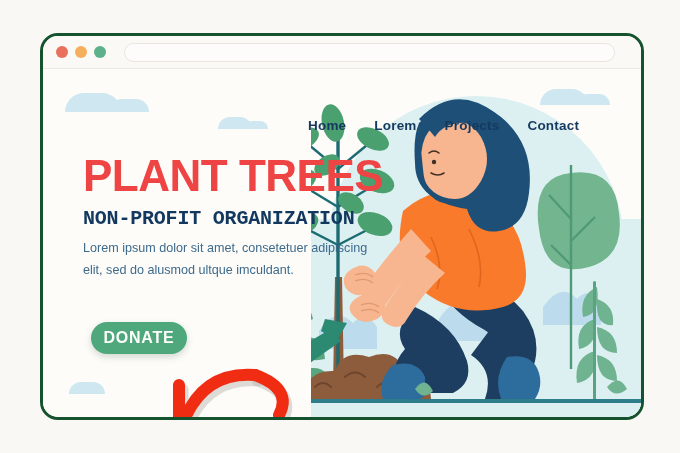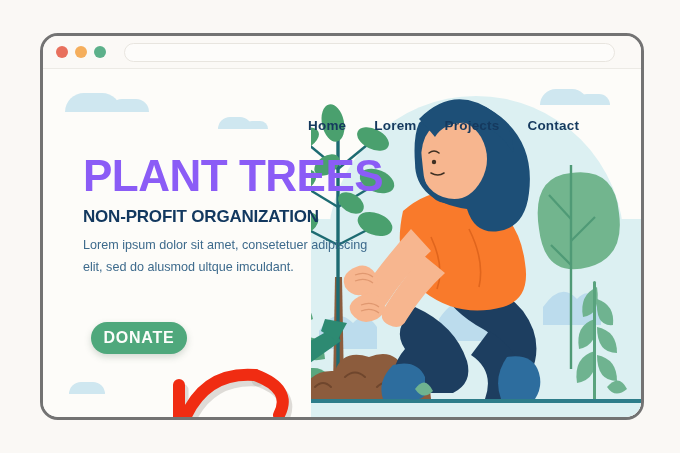--- a/index.html
+++ b/index.html
@@ -8,21 +8,21 @@
     background:#faf8f5;
     font-family:"Liberation Sans", sans-serif;
     overflow:hidden;
   }
 
   
   #browser-window{
     position:absolute;
     left:40px; top:33px;
     width:604px; height:387px;
-    border:3px solid #737373;
+    border:3px solid #14532d;
     border-radius:18px;
     background:#fcfbf8;
     overflow:hidden;
   }
 
   #browser-chrome{
     position:absolute; left:0; top:0;
     width:100%; height:33px;
     background:#fbf9f6;
     border-bottom:1px solid #eceae5;
@@ -92,29 +92,30 @@
     display:flex; gap:28px;
     font-size:13.5px; font-weight:bold;
     color:#15395e; letter-spacing:.2px;
   }
   #site-nav span{ cursor:pointer; white-space:nowrap; }
 
   
   #hero-copy{ position:absolute; left:40px; top:85px; width:285px; }
   #hero-title{
     font-size:44px; font-weight:bold;
-    color:#8b5cf6; letter-spacing:-.5px;
+    color:#ef4444; letter-spacing:-.5px;
     line-height:1;
     white-space:nowrap;
   }
   #hero-subtitle{
     margin-top:9px;
-    font-size:17px; font-weight:bold;
+    font-size:20px; font-weight:bold;
     color:#12385f; letter-spacing:-.2px;
     white-space:nowrap;
+    font-family:Liberation Mono, monospace;
   }
   #hero-paragraph{
     margin-top:8px;
     font-size:12.6px; line-height:1.72;
     color:#3d6a8c;
   }
 
   #donate-button{
     position:absolute; left:48px; top:253px;
     width:96px; height:32px;

